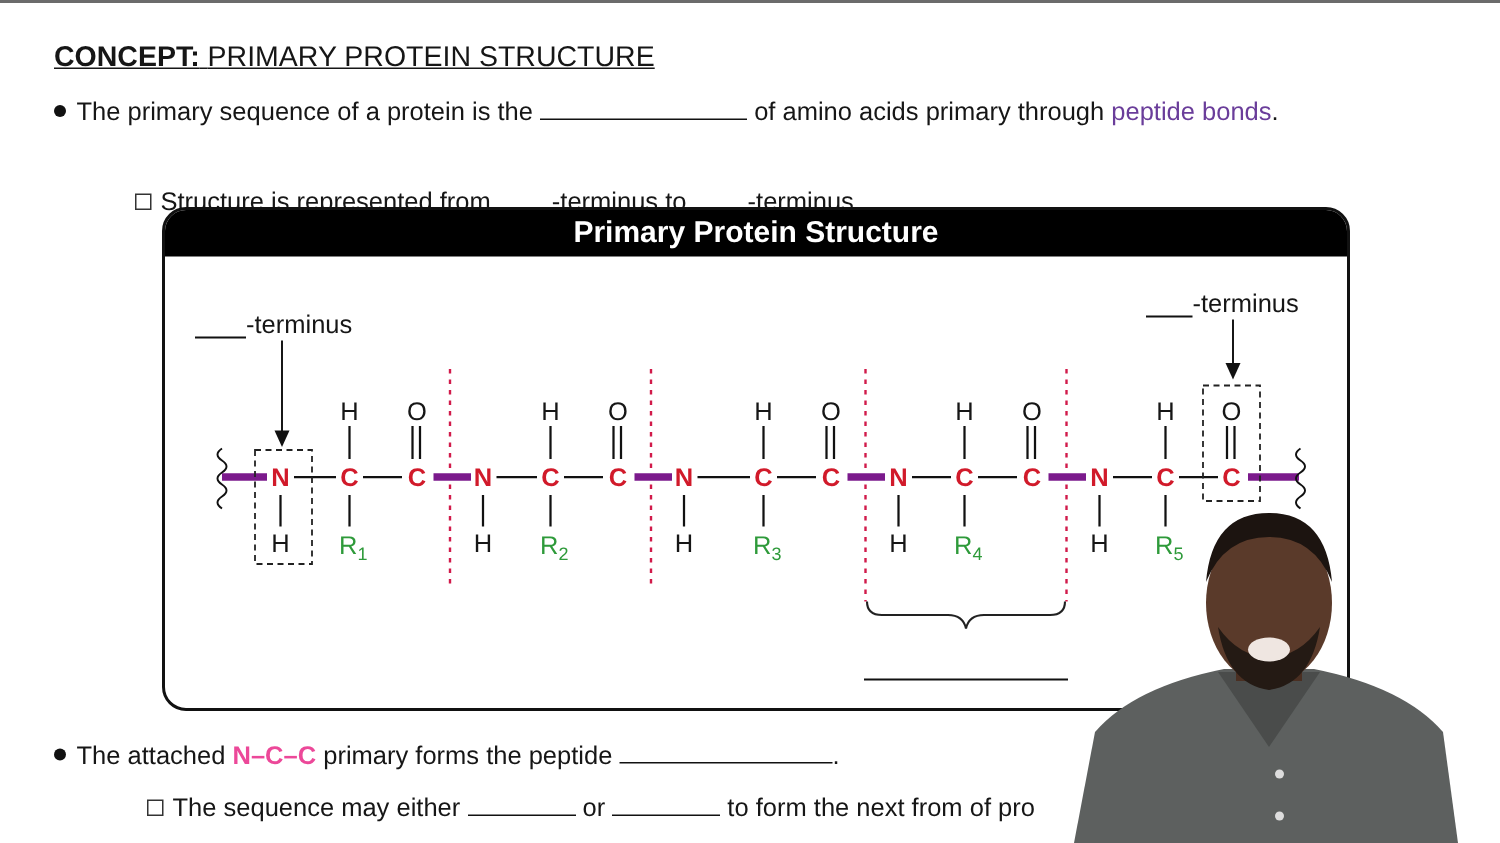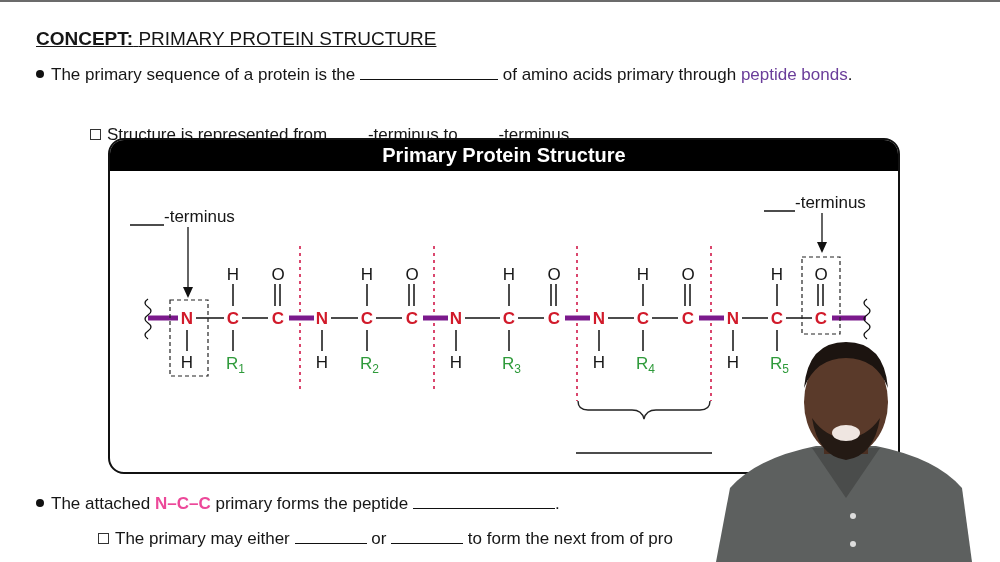--- a/index.html
+++ b/index.html
@@ -163,21 +163,21 @@
 </div>
 
 <div class="txt" style="left:36px; top:494px;">
   <span class="bullet"></span><span>The attached</span>
   <span class="red">N–C–C</span>
   <span>primary forms the peptide</span>
   <span class="blank" style="width:142px;"></span><span>.</span>
 </div>
 
 <div class="txt" style="left:98px; top:529px;">
-  <span class="sq"></span><span>The primary may either</span>
+  <span class="sq"></span><span>The sequence may either</span>
   <span class="blank" style="width:72px;"></span>
   <span>or</span>
   <span class="blank" style="width:72px;"></span>
   <span>to form the next from of pro</span>
 </div>
 
 <svg class="presenter" viewBox="0 0 260 224">
   <path d="M0 224 L14 150 Q40 120 100 108 L160 108 Q220 120 246 150 L256 224 Z" fill="#5d605f"></path>
   <path d="M96 110 L130 160 L164 110 Z" fill="#4a4c4b"></path>
   <rect x="108" y="80" width="44" height="36" fill="#4a2f22"></rect>

